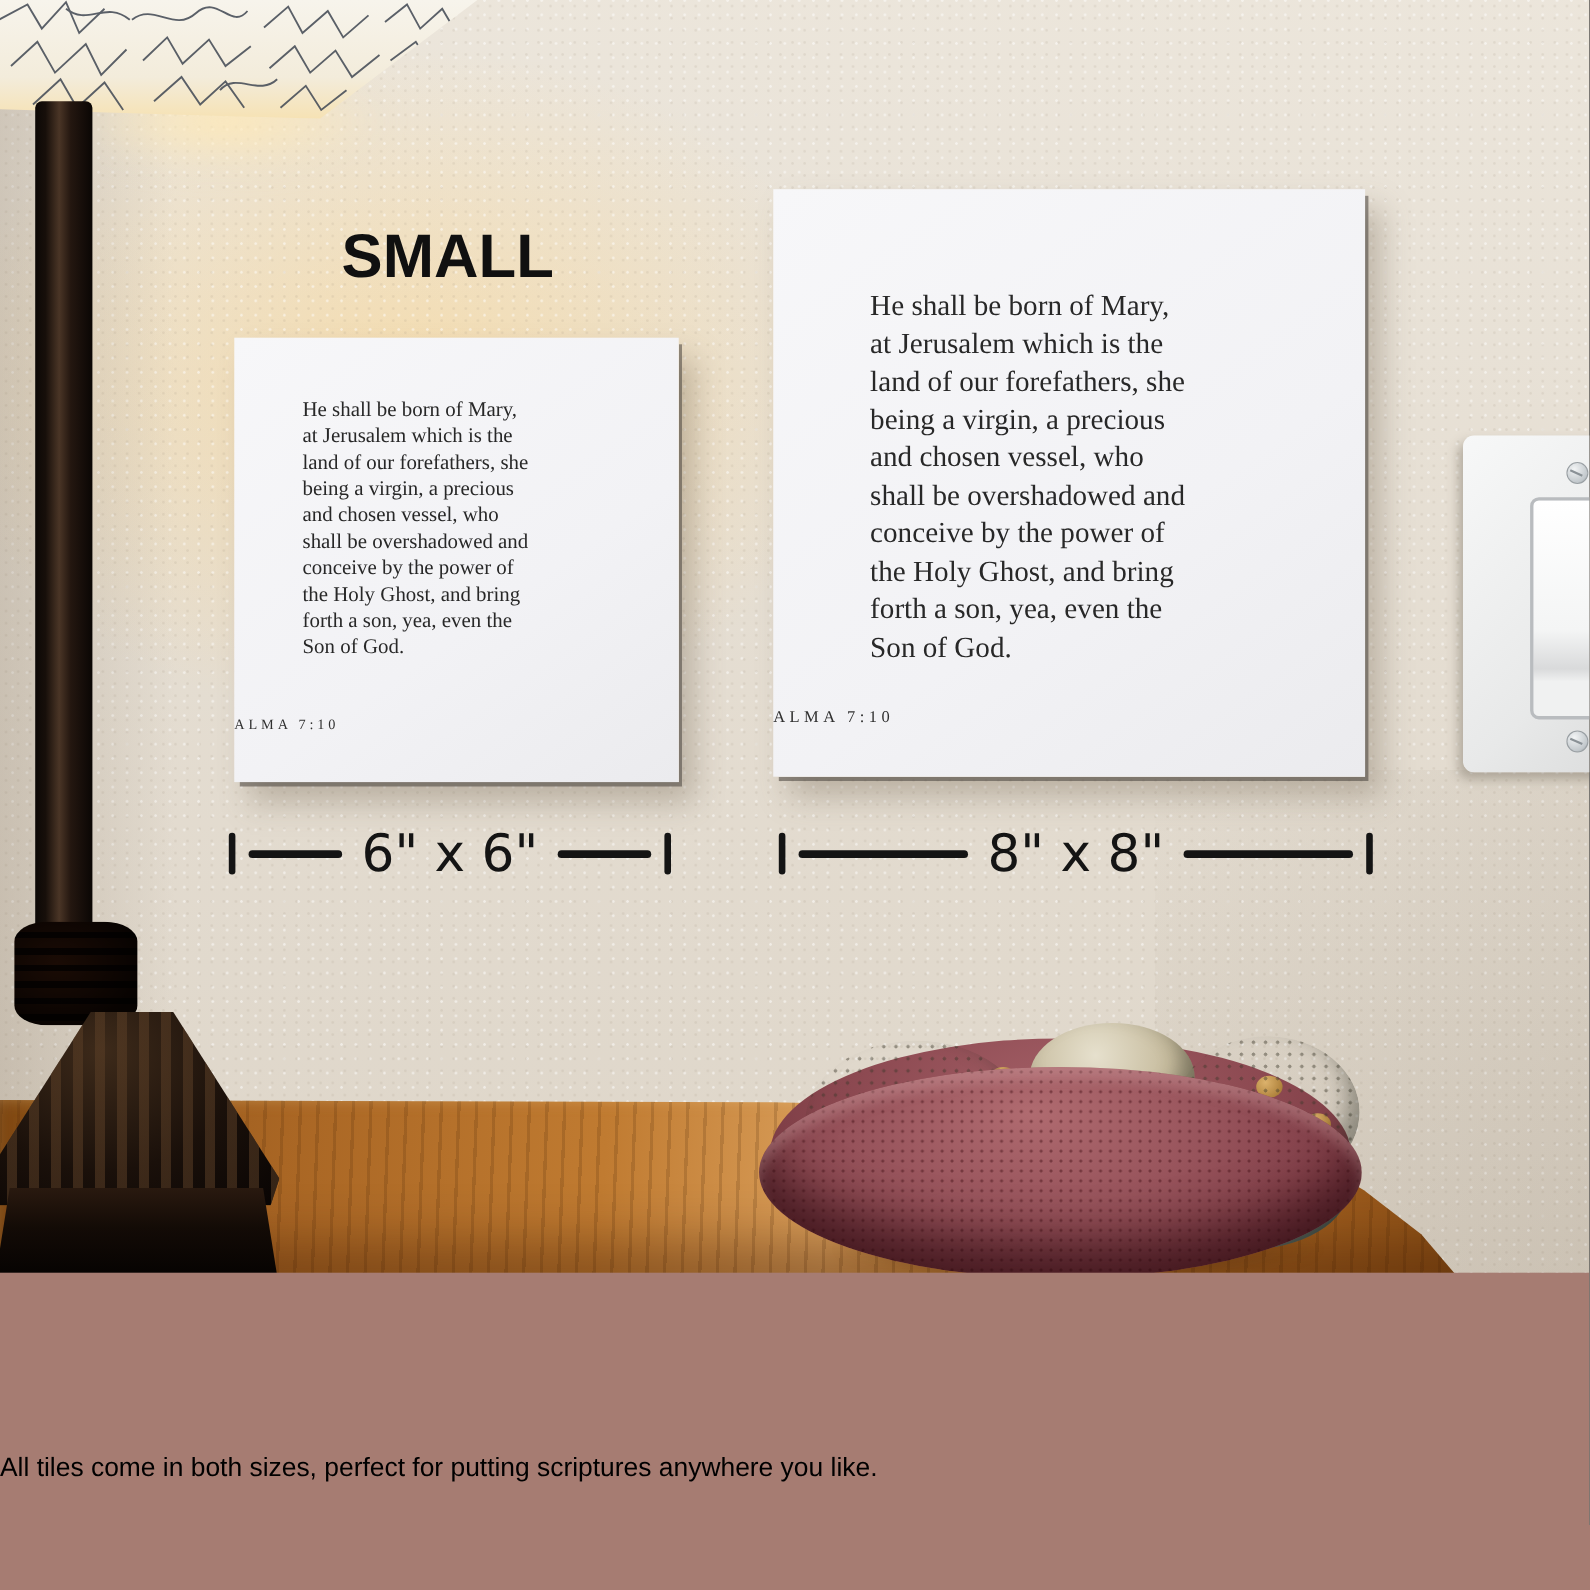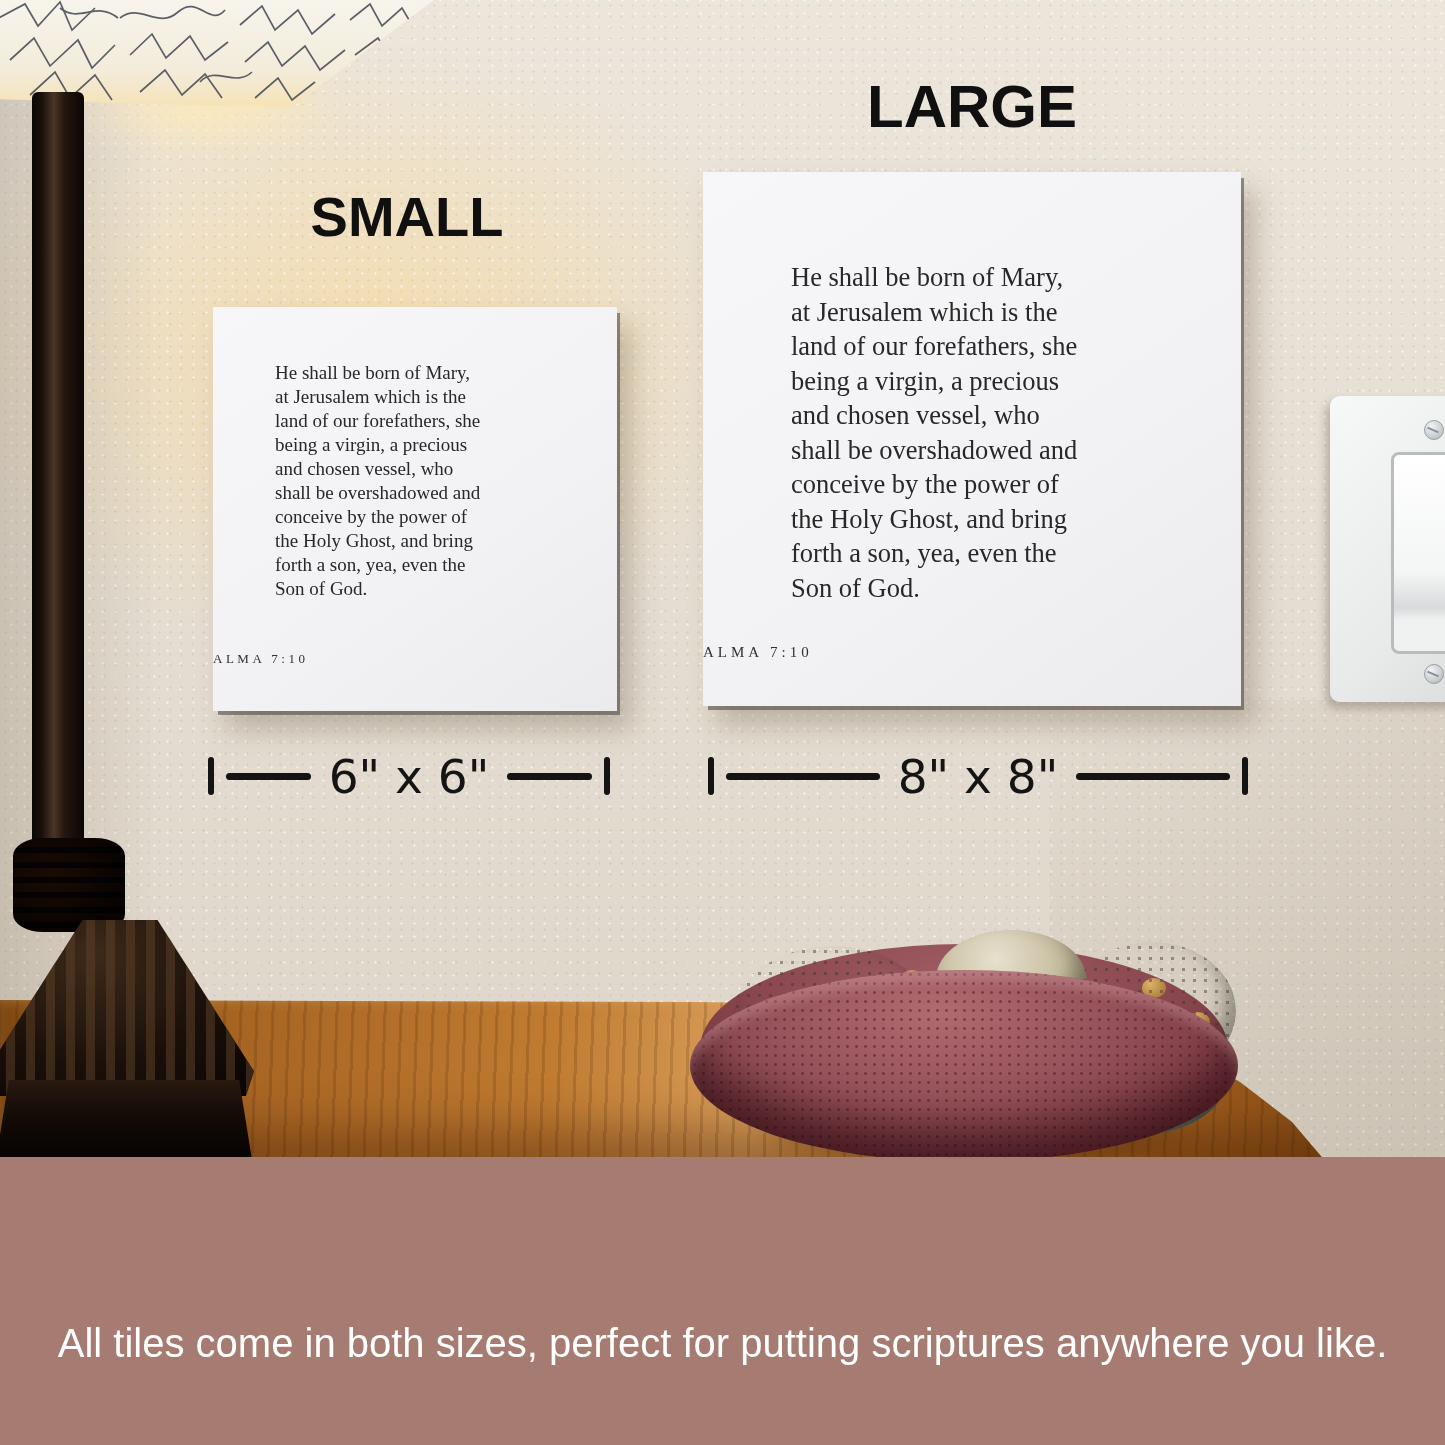--- a/index.html
+++ b/index.html
@@ -103,37 +103,37 @@
   .scripture{position:absolute;color:#282828;white-space:pre-line;text-align:left;}
   .tile-small .scripture{left:62px;top:54px;width:330px;font-size:19px;line-height:24px;}
   .tile-large .scripture{left:88px;top:88px;width:440px;font-size:26.5px;line-height:34.5px;}
   .reference{position:absolute;left:0;width:100%;text-align:left;color:#303030;}
   .tile-small .reference{top:344px;font-size:13px;letter-spacing:3.5px;}
   .tile-large .reference{top:472px;font-size:15px;letter-spacing:4px;}
 
   
   .size-label{position:absolute;width:340px;text-align:center;color:#101010;
     font-family:"Liberation Sans",sans-serif;font-weight:700;}
-  .label-small{left:237px;top:184px;font-size:56px;}
+  .label-small{left:237px;top:200px;font-size:56px;}
   .label-large{left:802px;top:72px;font-size:60px;}
 
   
   .dim{position:absolute;display:flex;align-items:center;column-gap:12px;height:64px;color:#141414;}
   .dim-small{left:208px;top:744px;width:402px;}
   .dim-large{left:708px;top:744px;width:540px;}
   .dcap{width:6px;height:38px;background:#141414;border-radius:3px;flex:0 0 auto;}
   .dline{height:7px;background:#141414;border-radius:4px;flex:1 1 auto;}
   .dtext{flex:0 0 auto;font-size:47px;padding:0 6px;}
 
   
   .footer{position:absolute;left:0;top:1157px;width:1445px;height:288px;background:#a67c72;}
   .footer-title{position:absolute;left:0;top:72px;width:100%;text-align:center;
     color:#fbf7f1;font-size:55px;}
-  .footer-subtitle{position:absolute;left:0;top:164px;width:100%;text-align:center;
-    color:#ffffff;font-size:40px;font-family:"Liberation Sans",sans-serif;}
+  .footer-subtitle{position:absolute;left:0;top:164px;width:100%;
+    color:#000000;font-size:24px;font-family:"Liberation Sans",sans-serif;}
 </style>
 </head>
 <body>
 
 <div class="scene">
 
   <div class="wall-glow"></div>
   <div class="wall-texture"></div>
   <div class="wall-edge-shadow"></div>
   <div class="wall-br-shadow"></div>
@@ -211,21 +211,20 @@
 and chosen vessel, who
 shall be overshadowed and
 conceive by the power of
 the Holy Ghost, and bring
 forth a son, yea, even the
 Son of God.</div>
     <div class="reference">ALMA 7:10</div>
   </div>
 
   <div class="size-label label-small">SMALL</div>
-  <div class="size-label label-large">LARGE</div>
 
   <div class="dim dim-small">
     <span class="dcap"></span>
     <span class="dline"></span>
     <span class="dtext">6" x 6"</span>
     <span class="dline"></span>
     <span class="dcap"></span>
   </div>
   <div class="dim dim-large">
     <span class="dcap"></span>

